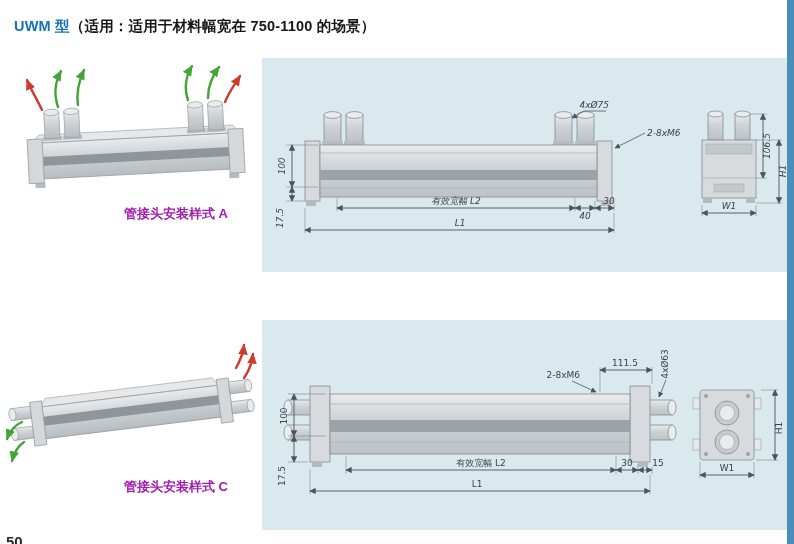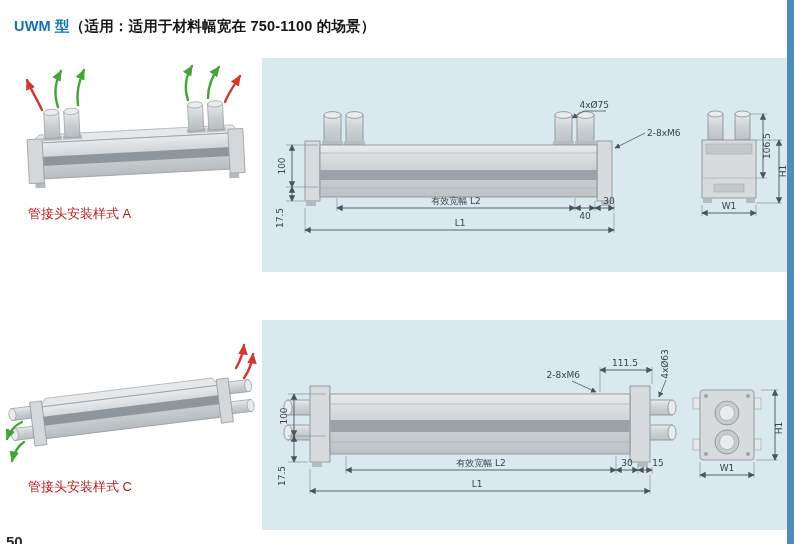--- a/index.html
+++ b/index.html
@@ -3,25 +3,25 @@
 <meta charset="utf-8">
 <style>
   * { margin:0; padding:0; box-sizing:border-box; }
   html,body { background:#ffffff; }
   body { font-family:"Liberation Sans","DejaVu Sans",sans-serif; }
   .page { position:relative; width:794px; height:544px; background:#ffffff; overflow:hidden; }
   .edge-bar { position:absolute; top:0; right:0; width:7px; height:544px; background:var(--edge-bar,#4a8fb9); }
   .title { position:absolute; left:14px; top:10px; font-size:14.5px; font-weight:bold; color:#161616; letter-spacing:.2px; white-space:nowrap;margin-top:7px; }
   .title .brand { color:var(--accent,#1273b4); }
   .panel { position:absolute; background:var(--panel,#d9e9ee); }
-  .panel-a { left:262px; top:58px; width:526px; height:214px; }
+  .panel-a { left:262px; top:58px; width:526px; height:214px;font-style:italic; }
   .panel-c { left:262px; top:320px; width:526px; height:210px; }
   .render-a { position:absolute; left:22px; top:62px; }
   .render-c { position:absolute; left:4px; top:326px; }
-  .photo-label { position:absolute; width:200px; text-align:left; font-size:13px; font-weight:normal; color:#b91c1c; }
+  .photo-label { position:absolute; width:200px; text-align:right; font-size:13px; font-weight:bold; color:#a21caf; }
   .label-a { left:28px; top:205px; }
   .label-c { left:28px; top:478px; }
   .page-number { position:absolute; left:6px; top:533px; font-size:15px; font-weight:bold; color:#2a2a2a; }
   svg text { font-family:"DejaVu Sans","Liberation Sans",sans-serif; font-size:9px; fill:#39424c; }
   .dl { stroke:#4a545e; stroke-width:.9; fill:none; }
   .xl { stroke:#7e8890; stroke-width:.6; fill:none; }
   .ldr { stroke:#4a545e; stroke-width:.8; fill:none; }
   .mo { stroke:#8d969b; stroke-width:.9; }
   .mi { stroke:#aab0b4; stroke-width:.7; }
 </style>

